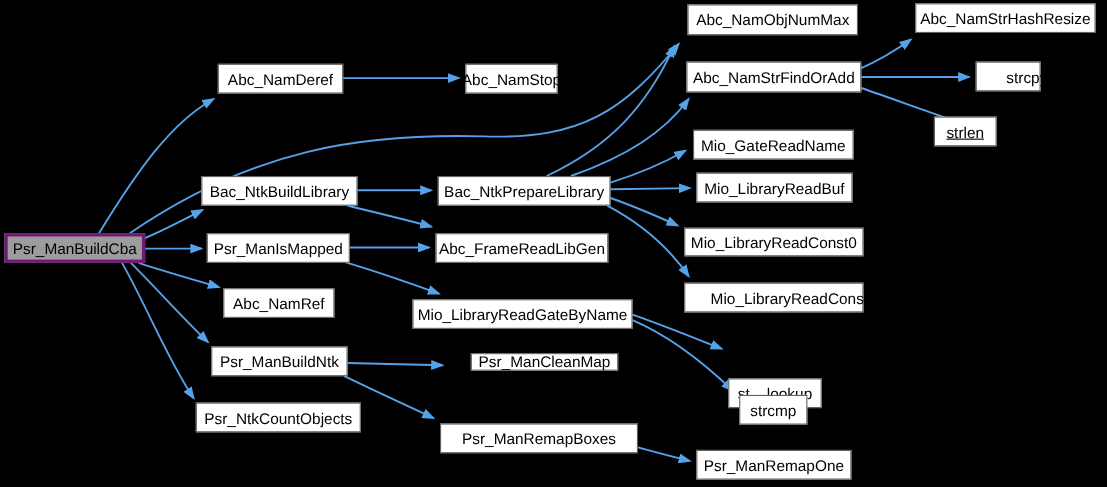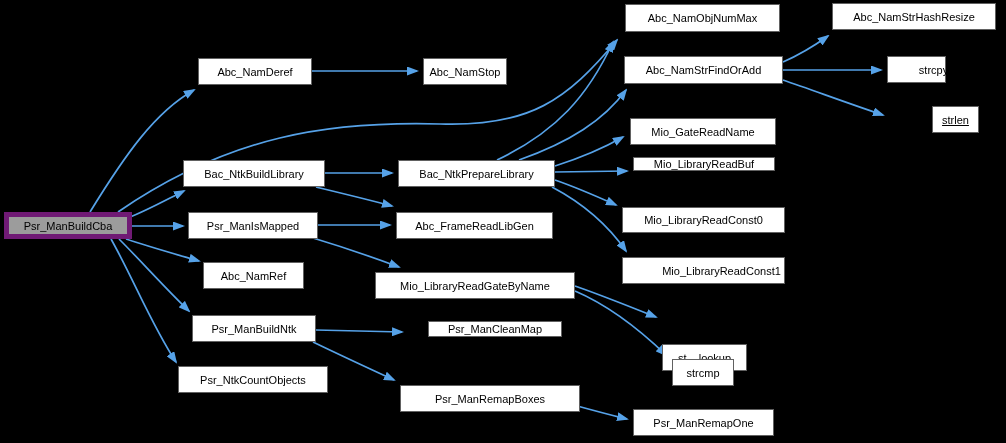--- a/index.html
+++ b/index.html
@@ -10,29 +10,29 @@
     font-family:"Liberation Sans","DejaVu Sans",sans-serif;
     overflow:hidden;
   }
   #edges{position:absolute;left:0;top:0;width:1006px;height:443px;z-index:1;}
   .node{
     position:absolute;
     box-sizing:border-box;
     background:#ffffff;
     border:1px solid #616161;
     color:#000;
-    font-size:11px;
+    font-size:14px;
     display:flex;align-items:center;justify-content:center;
     white-space:nowrap;
     z-index:2;
     cursor:pointer;
   }
   .node.hl{
     background:#9c9c9c;
-    border:5px solid #701a75;
+    border:3px solid #701a75;
     cursor:default;
   }
   .edge{fill:none;stroke:#56a2e8;stroke-width:1.7px;}
 </style>
 </head>
 <body>
 
 <div id="canvas">
 
   <svg id="edges" width="1006" height="443" viewBox="0 0 1006 443">
@@ -78,23 +78,23 @@
   <div class="node" style="left:192px;top:315px;width:124px;height:27px;">Psr_ManBuildNtk</div>
   <div class="node" style="left:178px;top:366px;width:150px;height:27px;">Psr_NtkCountObjects</div>
   <div class="node" style="left:398px;top:160px;width:157px;height:27px;">Bac_NtkPrepareLibrary</div>
   <div class="node" style="left:396px;top:212px;width:157px;height:27px;">Abc_FrameReadLibGen</div>
   <div class="node" style="left:375px;top:272px;width:200px;height:27px;">Mio_LibraryReadGateByName</div>
   <div class="node" style="left:428px;top:321px;width:134px;height:16px;">Psr_ManCleanMap</div>
   <div class="node" style="left:400px;top:385px;width:180px;height:27px;">Psr_ManRemapBoxes</div>
   <div class="node" style="left:625px;top:4px;width:155px;height:28px;">Abc_NamObjNumMax</div>
   <div class="node" style="left:624px;top:56px;width:159px;height:28px;">Abc_NamStrFindOrAdd</div>
   <div class="node" style="left:630px;top:106px;width:146px;height:27px;margin-top:12px;">Mio_GateReadName</div>
-  <div class="node" style="left:633px;top:157px;width:142px;height:14px;">Mio_LibraryReadBuf</div>
+  <div class="node" style="left:633px;top:157px;width:142px;height:27px;">Mio_LibraryReadBuf</div>
   <div class="node" style="left:622px;top:207px;width:163px;height:26px;">Mio_LibraryReadConst0</div>
   <div class="node" style="left:622px;top:257px;width:163px;height:27px;padding-left:36px;">Mio_LibraryReadConst1</div>
   <div class="node" style="left:662px;top:309px;width:85px;height:27px;margin-top:35px;">st__lookup</div>
   <div class="node" style="left:672px;top:359px;width:62px;height:27px;">strcmp</div>
   <div class="node" style="left:633px;top:409px;width:141px;height:27px;">Psr_ManRemapOne</div>
   <div class="node" style="left:832px;top:3px;width:164px;height:27px;">Abc_NamStrHashResize</div>
   <div class="node" style="left:887px;top:56px;width:59px;height:27px;padding-left:34px;">strcpy</div>
-  <div class="node" style="left:932px;top:106px;width:47px;height:27px;text-decoration:underline;">strlen</div>
+  <div class="node" style="left:849px;top:106px;width:57px;height:27px;text-decoration:underline;">strlen</div>
 
 </div>
 
 </body></html>

